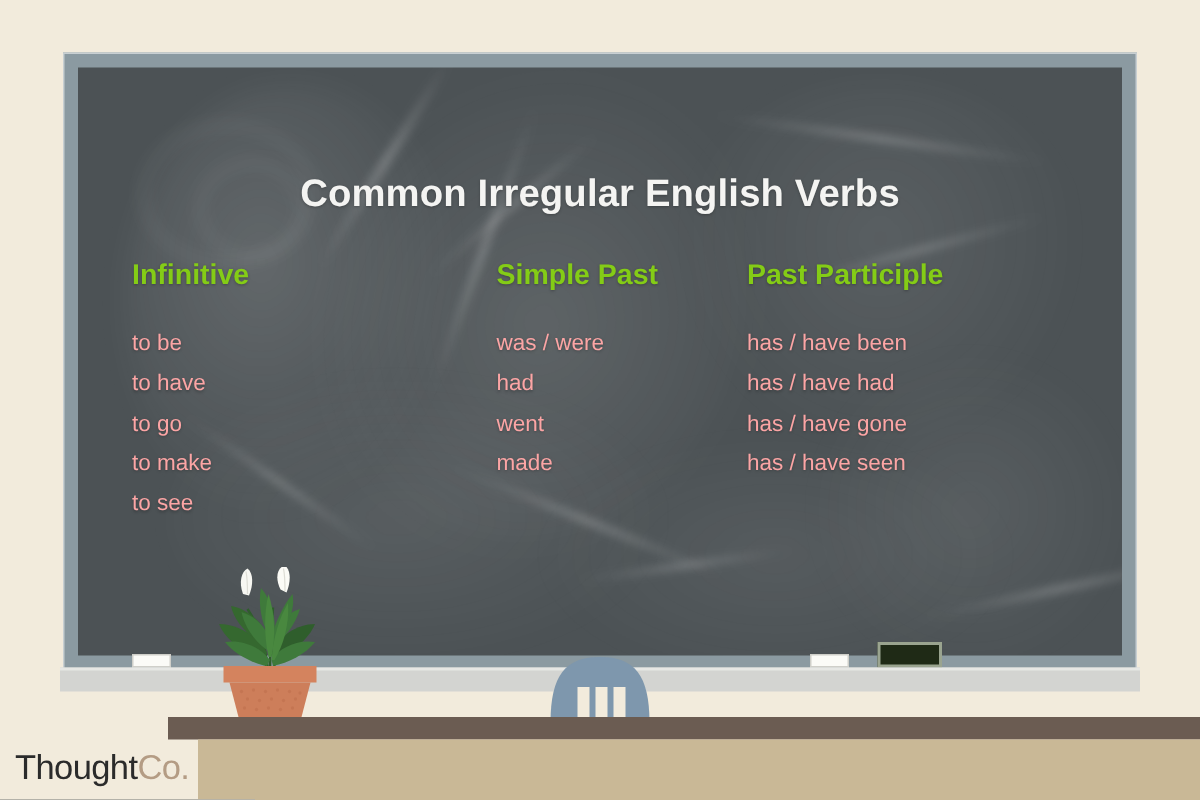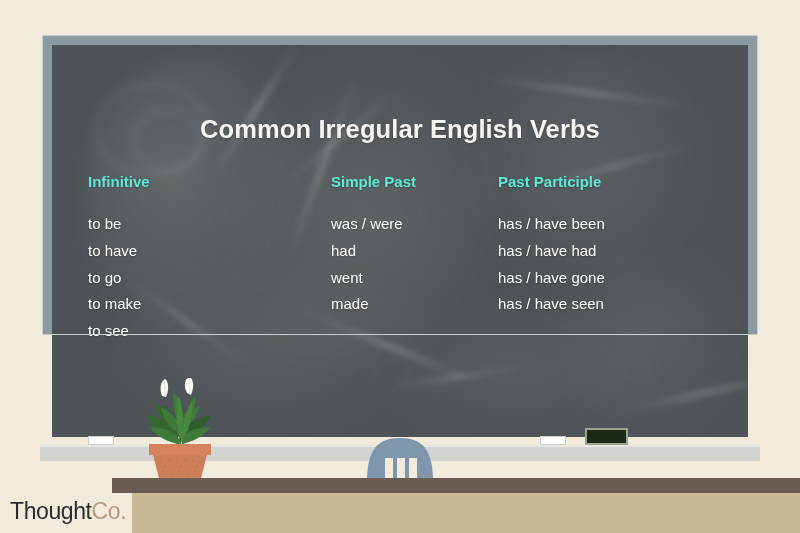--- a/index.html
+++ b/index.html
@@ -21,21 +21,21 @@
     background: #F2EBDC;
     overflow: hidden;
   }
 
   
   #board-frame {
     position: absolute;
     left: 42px;
     top: 35px;
     width: 716px;
-    height: 300px;
+    height: 412px;
     background: #8B9AA1;
     box-sizing: border-box;
   }
   #board-frame::after {
     content: "";
     position: absolute;
     left: 0; top: 0; right: 0; bottom: 0;
     border: 1px solid #C8CFD2;
     pointer-events: none;
   }
@@ -114,29 +114,29 @@
     text-shadow: 0 1px 2px rgba(0,0,0,.25);
   }
   .column {
     position: absolute;
     top: 128px;
   }
   .col-infinitive   { left: 36px;  }
   .col-simple-past  { left: 254px; margin-left: 25px; }
   .col-participle   { left: 446px; }
   .col-head {
-    color: #5eead4;
-    font-size: 15px;
+    color: #84cc16;
+    font-size: 19px;
     font-weight: bold;
     margin-bottom: 21px;
     text-shadow: 0 1px 2px rgba(0,0,0,.28);
     white-space: nowrap;
   }
   .col-cell {
-    color: #ffffff;
+    color: #fca5a5;
     font-size: 15px;
     font-weight: normal;
     line-height: 26.8px;
     text-shadow: 0 1px 2px rgba(0,0,0,.26);
     white-space: nowrap;
   }
 
   
   #chalk-ledge {
     position: absolute;

